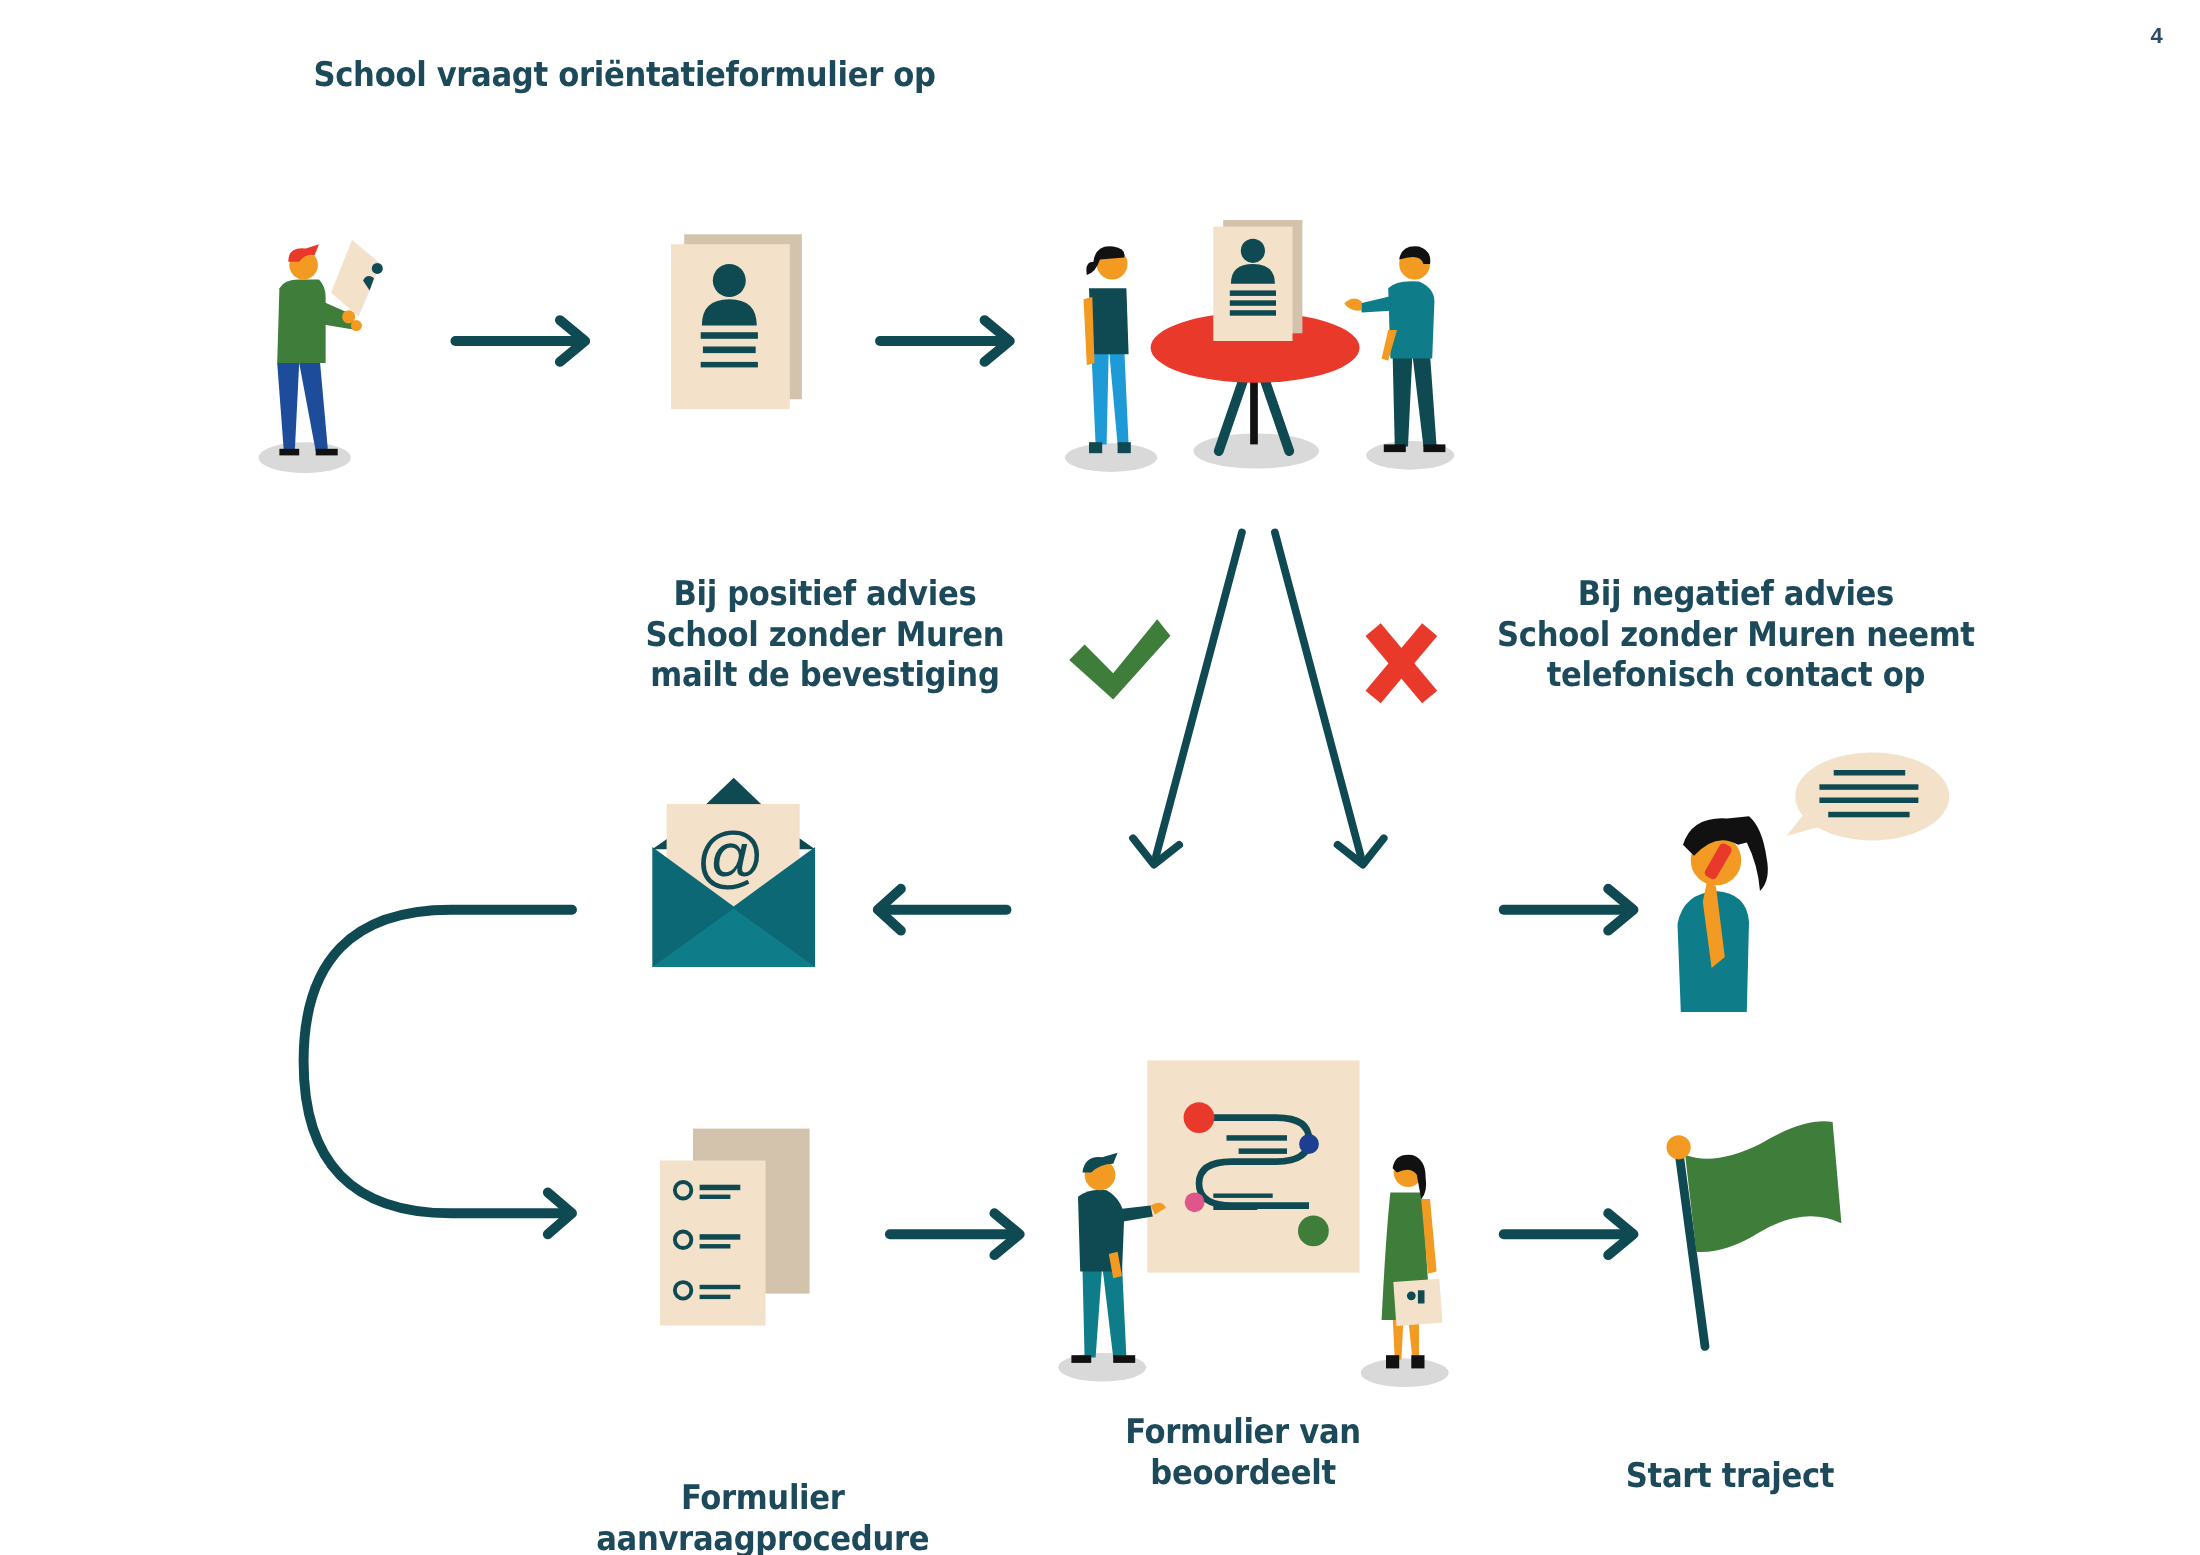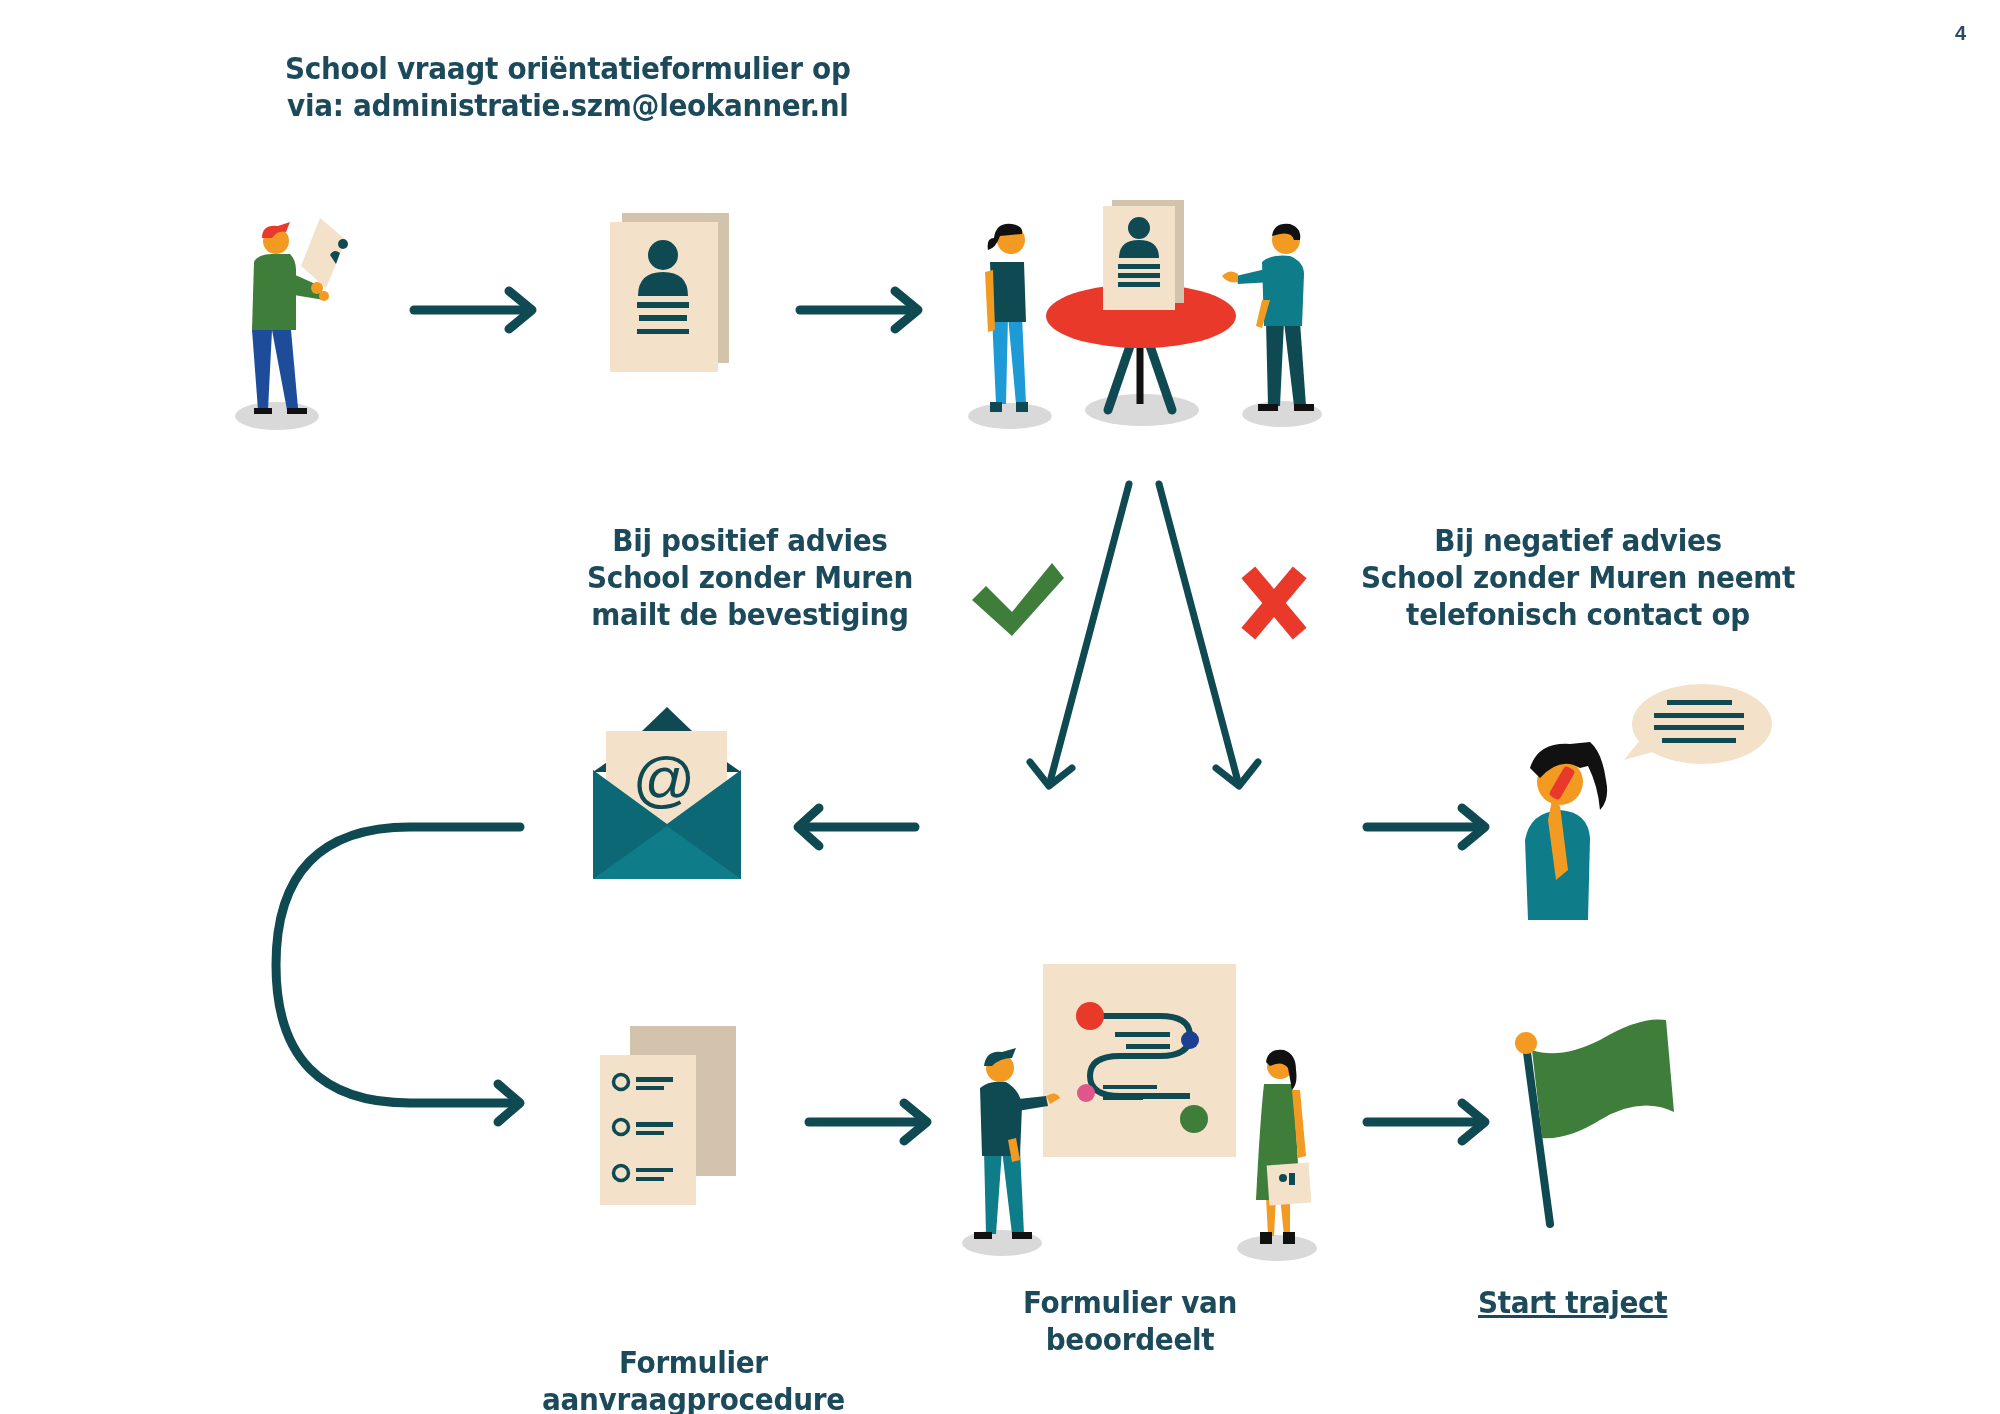--- a/index.html
+++ b/index.html
@@ -27,21 +27,20 @@
 </style>
 </head>
 <body>
 
 <div class="page">
 
   <div class="pagenum">4</div>
 
   <div class="txt" style="left:285px; top:50px;">
     <span>School vraagt oriëntatieformulier op</span>
-    <span>via: administratie.szm@leokanner.nl</span>
   </div>
 
 
   <div class="txt" style="left:1361px; top:522px;">
     <span>Bij negatief advies</span>
     <span>School zonder Muren neemt</span>
     <span>telefonisch contact op</span>
   </div>
 
   <div class="txt right" style="right:1087px; top:522px;">
@@ -53,21 +52,21 @@
   <div class="txt" style="left:542px; top:1344px;">
     <span>Formulier</span>
     <span>aanvraagprocedure</span>
   </div>
 
   <div class="txt" style="left:1023px; top:1284px;">
     <span>Formulier van</span>
     <span>beoordeelt</span>
   </div>
 
-  <div class="txt" style="left:1478px; top:1284px;text-decoration:underline;">
+  <div class="txt" style="left:1478px; top:1324px;">
     <span>Start traject</span>
   </div>
 
   <svg width="2000" height="1414" viewBox="0 0 2000 1414">
     <defs>
       <g id="arrowR">
         <line x1="0" y1="0" x2="115" y2="0" stroke="#0f4a52" stroke-width="9" stroke-linecap="round"></line>
         <polyline points="95,-19 118,0 95,19" fill="none" stroke="#0f4a52" stroke-width="9" stroke-linecap="round" stroke-linejoin="round"></polyline>
       </g>
     </defs>

